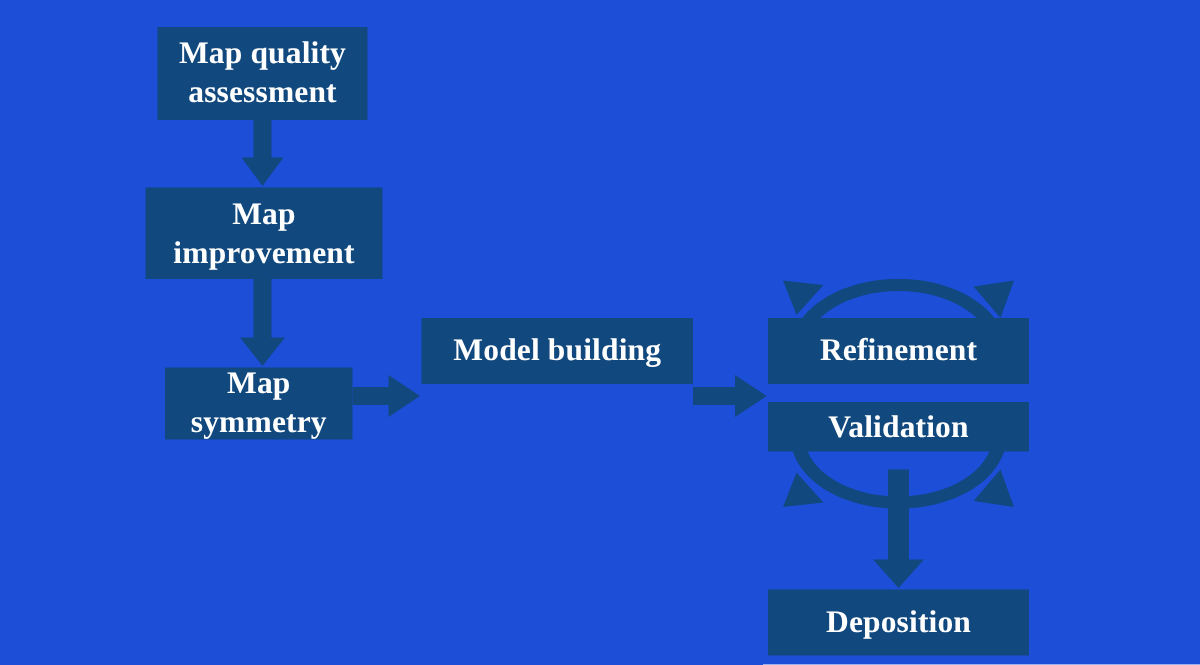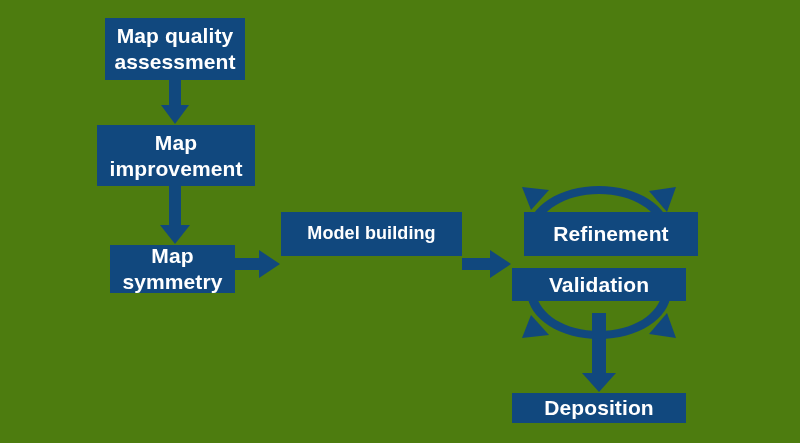--- a/index.html
+++ b/index.html
@@ -4,22 +4,22 @@
 <style>
   html, body {
     margin: 0;
     padding: 0;
     background: #ffffff;
   }
   #canvas {
     position: relative;
     width: 800px;
     height: 443px;
-    background: #4d7c0f;
-    font-family: Liberation Sans, sans-serif;
+    background: #1d4ed8;
+    font-family: Liberation Serif, serif;
     overflow: hidden;
   }
   .node {
     position: absolute;
     box-sizing: border-box;
     background: #11487E;
     color: #ffffff;
     display: flex;
     align-items: center;
     justify-content: center;
@@ -48,25 +48,25 @@
     top: 0;
     width: 800px;
     height: 443px;
     z-index: 1;
   }
 
   
   #node-map-quality      { left:105px; top:18px;  width:140px; height:62px;  font-size:21px; }
   #node-map-improvement  { left:97px;  top:125px; width:158px; height:61px;  font-size:21px; }
   #node-map-symmetry     { left:110px; top:245px; width:125px; height:48px;  font-size:21px; }
-  #node-model-building   { left:281px; top:212px; width:181px; height:44px;  font-size:18px; }
+  #node-model-building   { left:281px; top:212px; width:181px; height:44px;  font-size:21px; }
   #node-docking          { left:281px; top:272px; width:181px; height:44px;  font-size:21px; }
-  #node-refinement       { left:512px; top:212px; width:174px; height:44px;  font-size:21px;margin-left:12px; }
+  #node-refinement       { left:512px; top:212px; width:174px; height:44px;  font-size:21px; }
   #node-validation       { left:512px; top:268px; width:174px; height:33px;  font-size:21px; }
-  #node-deposition       { left:512px; top:393px; width:174px; height:30px;  font-size:21px; }
+  #node-deposition       { left:512px; top:393px; width:174px; height:44px;  font-size:21px; }
 </style>
 </head>
 <body>
 
 <div id="canvas">
 
   <svg class="cycle-layer" viewBox="0 0 800 443" xmlns="http://www.w3.org/2000/svg">
 
     <g fill="#11487E">
       <path d="M 527 232

